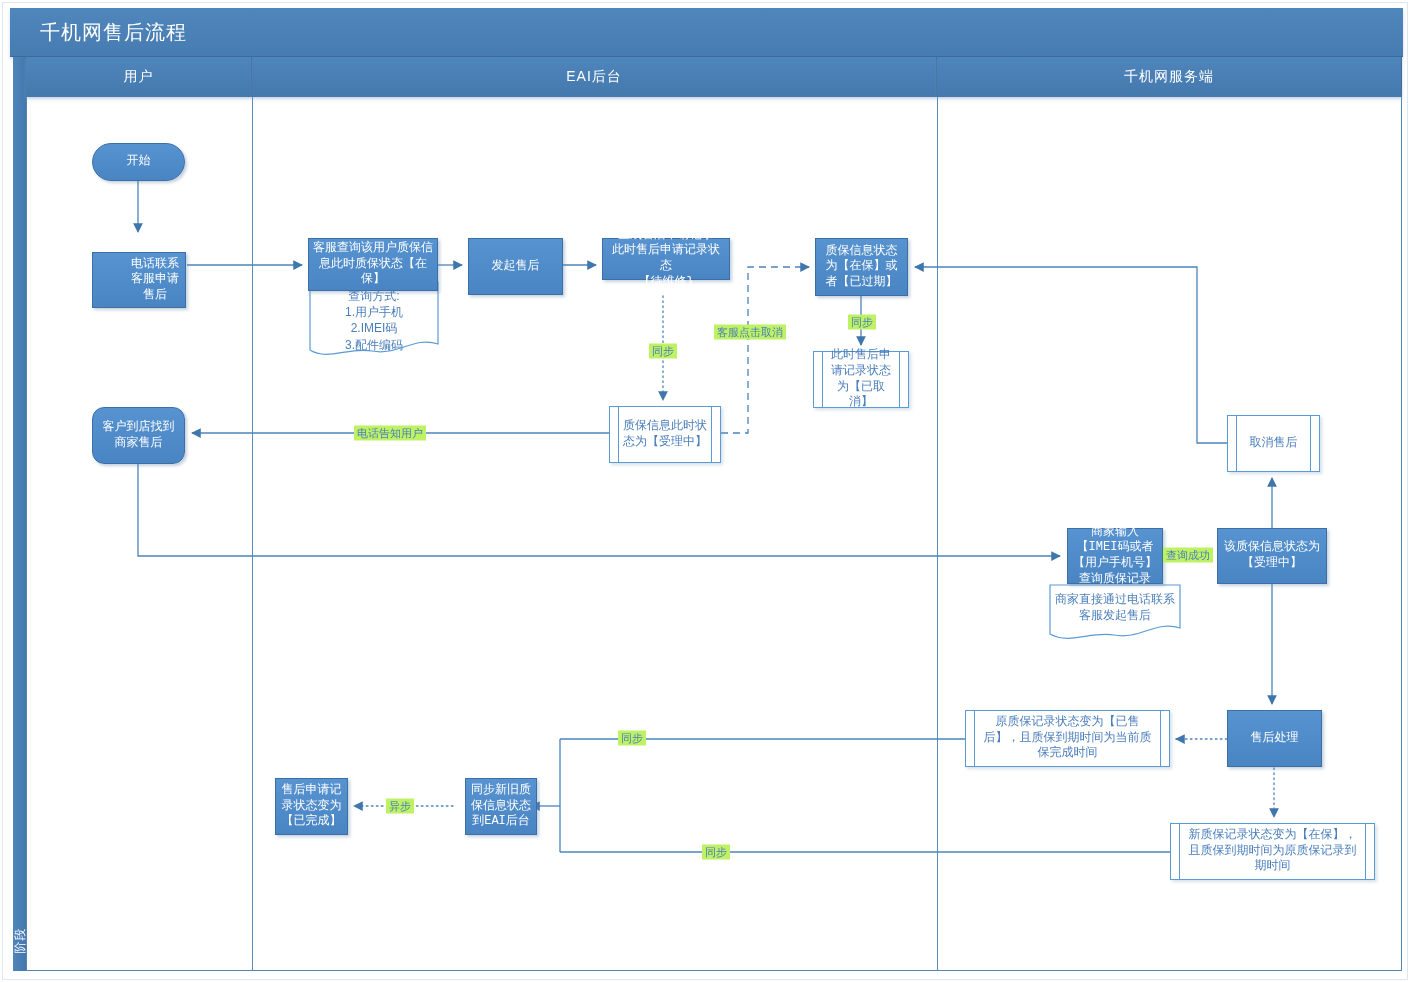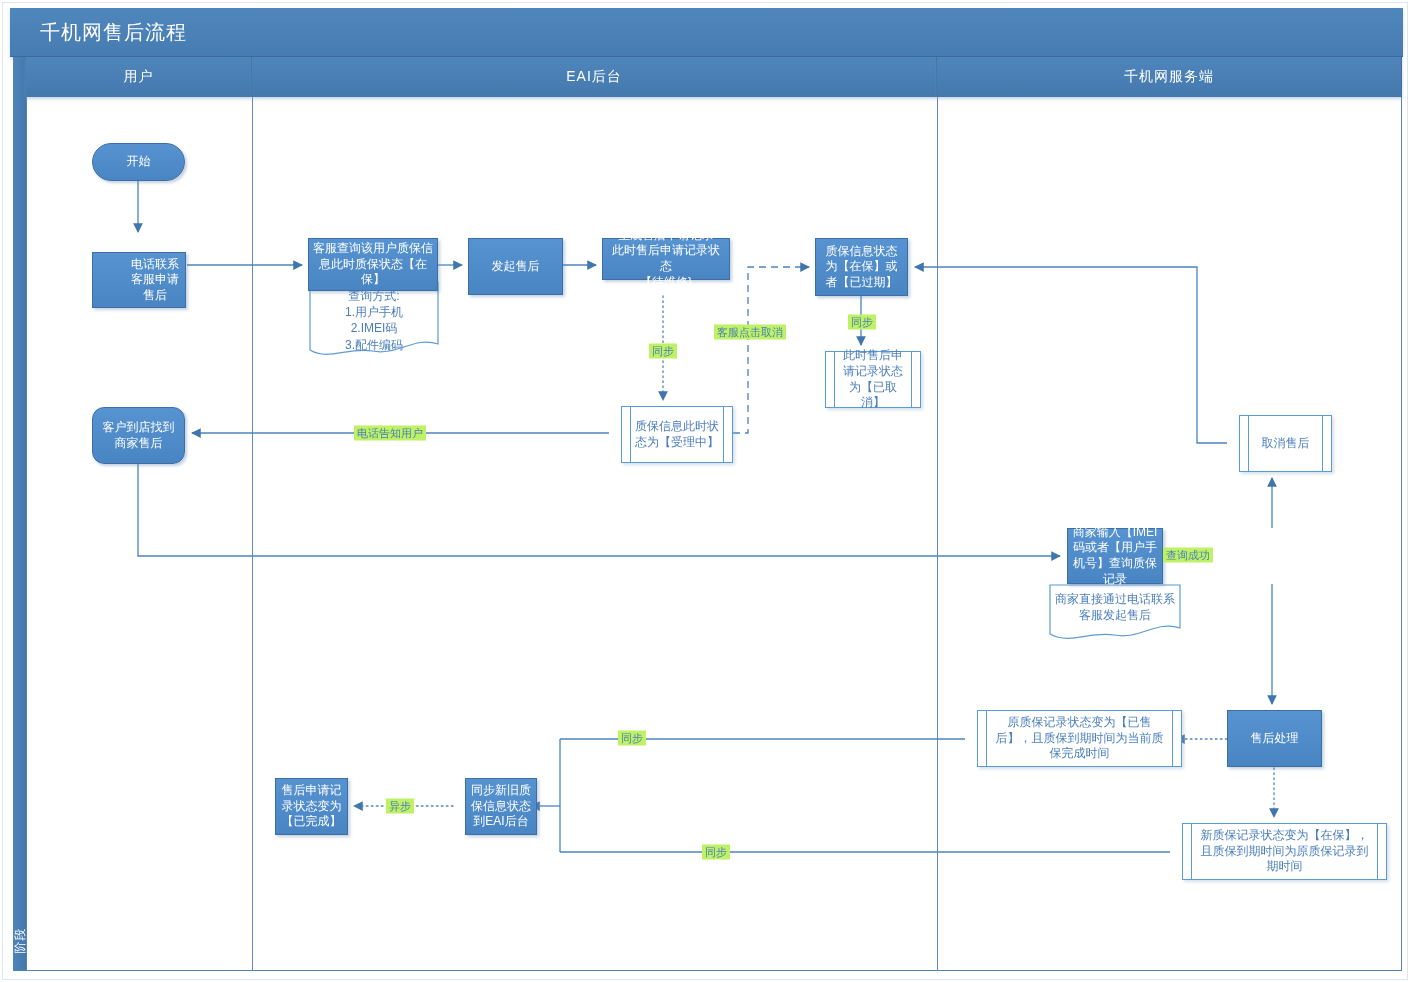--- a/index.html
+++ b/index.html
@@ -22,27 +22,27 @@
              background:linear-gradient(90deg,#4e85bb,#4478ad);z-index:4;}
   .stage-label{position:absolute;left:50%;bottom:22px;transform:translateX(-50%) rotate(-90deg);
              color:#fff;font-size:12px;white-space:nowrap;letter-spacing:1px;}
   .lane-body-border{position:absolute;left:26px;top:57px;width:1376px;height:914px;
              border:1px solid #5584b4;border-top:none;box-sizing:border-box;z-index:1;}
   .lane-divider{position:absolute;top:97px;width:1px;height:874px;background:#5b8cbc;z-index:1;}
 
   
   .node{position:absolute;display:flex;align-items:center;justify-content:center;text-align:center;
         font-size:12px;line-height:1.3;box-sizing:border-box;z-index:10;}
-  .node span{white-space:pre-line;}
+  .node span{white-space:pre-line;font-family:Liberation Mono, monospace;}
   .proc{background:linear-gradient(180deg,#5793d0,#4a85c3);border:1px solid #3d6fa5;color:#fff;
         box-shadow:2px 2px 3px rgba(110,140,175,.4);padding:2px 4px;}
   .start{background:linear-gradient(180deg,#5793d0,#4a85c3);border:1px solid #3d6fa5;color:#fff;
         border-radius:19px;box-shadow:2px 2px 3px rgba(110,140,175,.4);}
   .subproc{background:#fff;border:1px solid #5b9bd5;color:#4a7ebb;padding:2px 13px;
-        box-shadow:2px 2px 3px rgba(140,165,195,.35);margin-left:12px;}
+        box-shadow:2px 2px 3px rgba(140,165,195,.35);}
   .subproc::before,.subproc::after{content:"";position:absolute;top:0;bottom:0;width:0;
         border-left:1px solid #5b9bd5;}
   .subproc::before{left:8px;} .subproc::after{right:8px;}
   .doc-text{position:absolute;color:#4a7ebb;font-size:12px;line-height:1.35;text-align:center;
         z-index:10;white-space:pre-line;}
 
   
   .wires{position:absolute;left:0;top:0;z-index:6;}
   .wire{fill:none;stroke:#4a84bd;stroke-width:1.3;}
   .wire.dashed{stroke-dasharray:7 5;}
@@ -144,20 +144,23 @@
   <div class="node subproc" style="left:609px;top:406px;width:112px;height:57px;">
     <span>质保信息此时状态为【受理中】</span>
   </div>
   <div class="node subproc" style="left:1227px;top:415px;width:93px;height:57px;">
     <span>取消售后</span>
   </div>
   <div class="node proc" style="left:1067px;top:528px;width:96px;height:56px;">
     <span>商家输入【IMEI码或者【用户手机号】查询质保记录</span>
   </div>
   <div class="doc-text" style="left:1054px;top:591px;width:122px;">商家直接通过电话联系客服发起售后</div>
+  <div class="node proc" style="left:1217px;top:528px;width:110px;height:56px;">
+    <span>该质保信息状态为【受理中】</span>
+  </div>
   <div class="node proc" style="left:1227px;top:710px;width:95px;height:57px;">
     <span>售后处理</span>
   </div>
   <div class="node subproc" style="left:965px;top:710px;width:205px;height:57px;">
     <span>原质保记录状态变为【已售后】，且质保到期时间为当前质保完成时间</span>
   </div>
   <div class="node subproc" style="left:1170px;top:823px;width:205px;height:57px;">
     <span>新质保记录状态变为【在保】，且质保到期时间为原质保记录到期时间</span>
   </div>
   <div class="node proc" style="left:453px;top:778px;width:72px;height:57px;margin-left:12px;">

